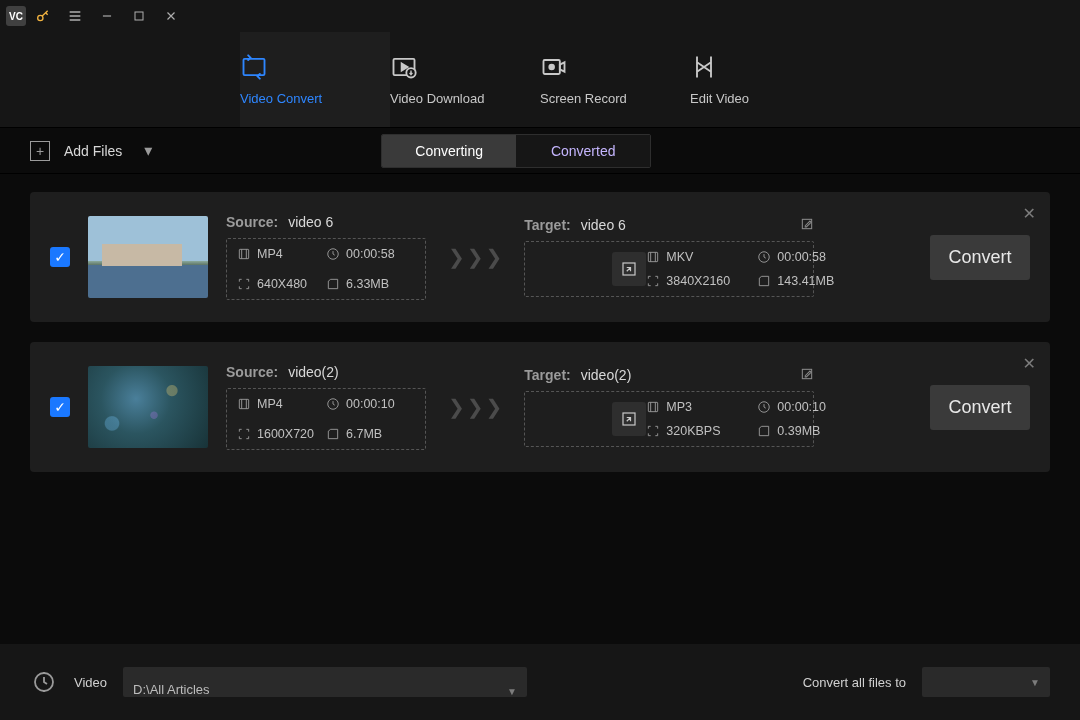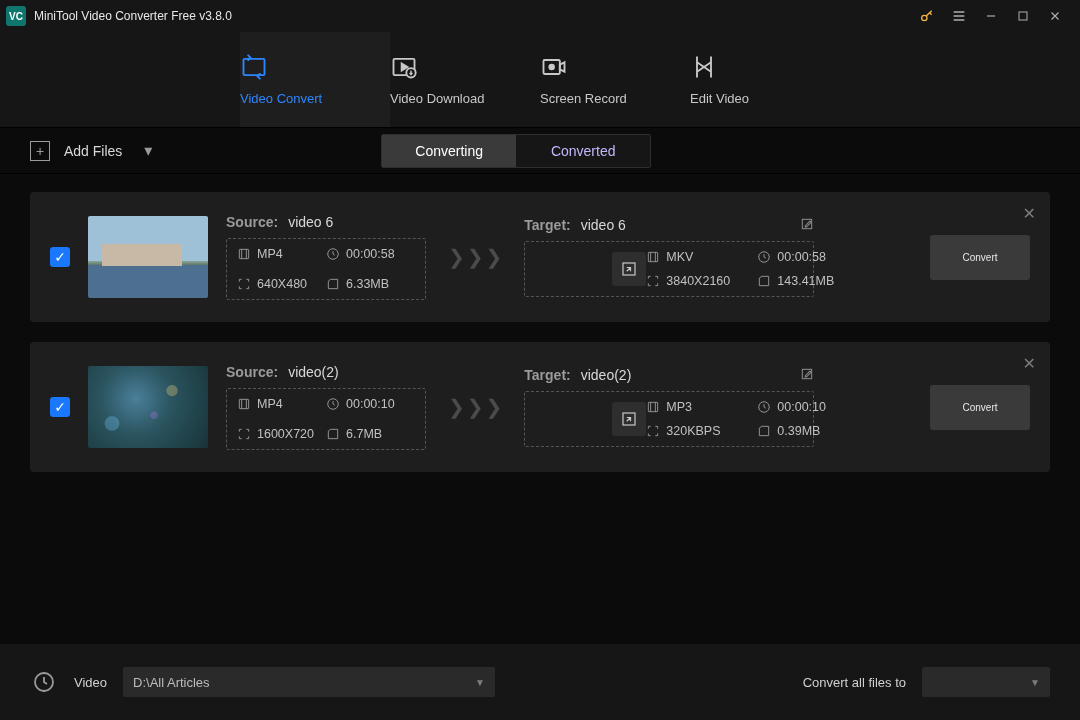--- a/index.html
+++ b/index.html
@@ -1,19 +1,19 @@
 <!DOCTYPE html>
 <html><head>
 <meta charset="utf-8">
 <style>
 * { margin: 0; padding: 0; box-sizing: border-box; font-family: "Segoe UI", Arial, sans-serif; }
 body { width: 1080px; height: 720px; background: #0b0b0b; color: #c8c8c8; overflow: hidden; position: relative; }
 
 .titlebar { height: 32px; background: #161616; display: flex; align-items: center; padding: 0 6px; }
-.logo { width: 20px; height: 20px; background: #0f766e; border-radius: 3px; margin-right: 8px; display:flex; align-items:center; justify-content:center; color:#fff; font-size:10px; font-weight:bold; }
+.logo { width: 20px; height: 20px; background: #404040; border-radius: 3px; margin-right: 8px; display:flex; align-items:center; justify-content:center; color:#fff; font-size:10px; font-weight:bold; }
 .title-text { font-size: 12px; color: #e8e8e8; flex: 1; }
 .titlebar-right { display: flex; align-items: center; gap: 14px; padding-right: 10px; }
 .titlebar-icon { width: 18px; height: 18px; display: flex; align-items: center; justify-content: center; color: #aeaeae; cursor: pointer; }
 
 .navbar { height: 96px; background: #161616; display: flex; justify-content: center; border-bottom: 1px solid #000; }
 .nav-item { width: 150px; display: flex; flex-direction: column; align-items: flex-start; justify-content: center; gap: 10px; cursor: pointer; }
 .nav-item.active { background: #1e1e1e; color: #2e86ff; }
 .nav-item .nav-icon { width: 28px; height: 28px; display:flex; align-items:center; justify-content:center;}
 .nav-item .nav-label { font-size: 13px; }
 
@@ -46,39 +46,38 @@
 .settings-btn { grid-row: 1 / span 2; width: 34px; height: 34px; background: #2e2e2e; border-radius: 3px; display:flex; align-items:center; justify-content:center; align-self:center; cursor:pointer; margin-left:auto; }
 
 .arrows { display:flex; align-items:center; gap:2px; flex-shrink:0; margin: 0 4px; }
 .arrows span { font-size: 20px; color: #4b4b4b; }
 
 .target-col { display:flex; flex-direction:column; gap:8px; }
 .target-head { display:flex; align-items:flex-start; gap: 10px; }
 .edit-icon { margin-left: auto; color: #8a8a8a; cursor:pointer; }
 
 .close-card { position:absolute; top: 12px; right: 14px; color:#7c7c7c; cursor:pointer; font-size: 16px; }
-.convert-btn { margin-left: auto; width: 100px; height: 45px; background: #3a3a3a; color: #e8e8e8; border-radius: 3px; display:flex; align-items:center; justify-content:center; font-size: 10px; cursor:pointer; flex-shrink:0; }
+.convert-btn { margin-left: auto; width: 100px; height: 45px; background: #3a3a3a; color: #e8e8e8; border-radius: 3px; display:flex; align-items:center; justify-content:center; font-size: 18px; cursor:pointer; flex-shrink:0; }
 
 .footer { position: absolute; bottom: 0; left: 0; right: 0; height: 76px; background: #161616; display: flex; align-items: center; padding: 0 30px; gap: 16px; }
 .footer .clock { width: 28px; height: 28px; color:#9a9a9a; display:flex;align-items:center;justify-content:center;}
 .footer-label { font-size: 13px; color:#d0d0d0; }
-.out-select { height: 30px; width: 372px; background: #2a2a2a; border-radius: 2px; display:flex; align-items:center; padding: 0 10px; font-size:13px; color:#bcbcbc; cursor:pointer; }
+.out-select { height: 30px; width: 404px; background: #2a2a2a; border-radius: 2px; display:flex; align-items:flex-end; padding: 0 10px; font-size:13px; color:#bcbcbc; cursor:pointer; }
 .out-select .arrow { margin-left:auto; font-size:10px; color:#7c7c7c;}
 .convert-all-label { margin-left: auto; font-size: 13px; color:#d0d0d0; }
 .target-select { height: 30px; width: 128px; background: #2a2a2a; border-radius:2px; display:flex; align-items:center; justify-content:flex-end; padding:0 10px; cursor:pointer; }
 .convert-all-btn { height: 34px; width: 104px; background: #1a78ff; color:#fff; border-radius: 3px; display:flex; align-items:center; justify-content:center; font-size:14px; cursor:pointer; font-weight:500; }
 
 svg { display:block; }
 </style>
 </head>
 <body>
 
 <div class="titlebar">
   <div class="logo">VC</div>
-  <div class="title-text">MiniTool Video Converter Free v3.8.0</div>
   <div class="titlebar-right">
     <div class="titlebar-icon" style="color:#f2b340;">
       <svg width="16" height="16" viewBox="0 0 24 24" fill="none" stroke="currentColor" stroke-width="2">
           <circle cx="8" cy="15" r="4"></circle>
           <path d="M10.5 12.5L19 4m-3 3l3 3"></path>
         </svg>
     </div>
     <div class="titlebar-icon">
       <svg width="16" height="16" viewBox="0 0 24 24" stroke="currentColor" stroke-width="2">
           <path d="M4 6h16M4 12h16M4 18h16"></path>

